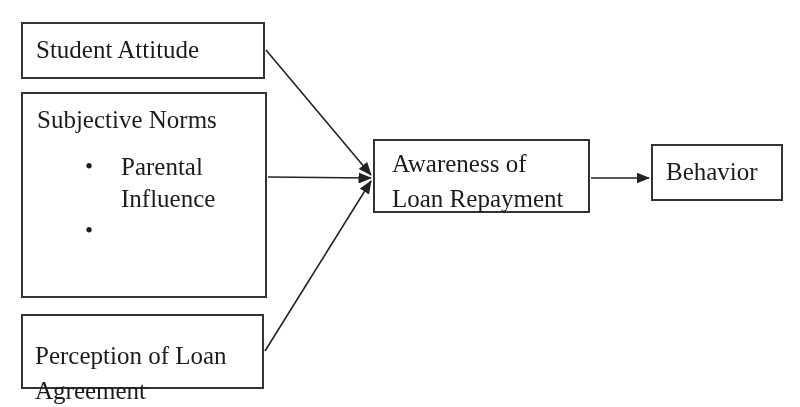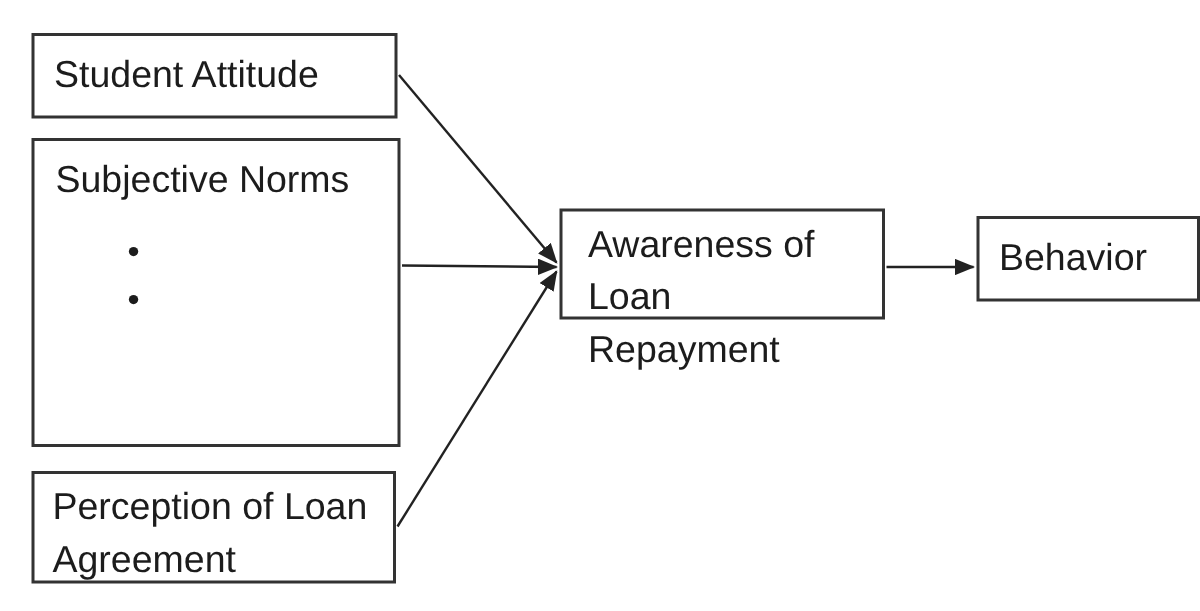--- a/index.html
+++ b/index.html
@@ -8,21 +8,21 @@
     background: #ffffff;
     width: 800px;
     height: 407px;
     overflow: hidden;
   }
   .canvas {
     position: relative;
     width: 800px;
     height: 407px;
     background: #ffffff;
-    font-family: Liberation Sans, sans-serif;
+    font-family: Liberation Serif, serif;
     color: #1c1c1c;
   }
   .arrow-layer {
     position: absolute;
     left: 0; top: 0;
     width: 800px; height: 407px;
     pointer-events: none;
     z-index: 2;
   }
   .node {
@@ -40,30 +40,30 @@
   #box-student-attitude {
     left: 21px; top: 22px; width: 244px; height: 57px;
     padding: 9px 10px 0 13px;
   }
   #box-subjective-norms {
     left: 21px; top: 92px; width: 246px; height: 206px;
     padding: 9px 10px 0 14px;
   }
   #box-perception {
     left: 21px; top: 314px; width: 243px; height: 75px;
-    padding: 5px 10px 0 12px;
+    padding: 22px 10px 0 12px;
     line-height: 35px;
   }
   #box-intention {
     left: 373px; top: 139px; width: 217px; height: 74px;
     padding: 5px 10px 0 17px;
     line-height: 35px;
   }
   #box-behavior {
-    left: 651px; top: 144px; width: 149px; height: 57px;
+    left: 651px; top: 144px; width: 132px; height: 57px;
     padding: 9px 10px 0 13px;
   }
   .bullet-list {
     margin-top: 14px;
   }
   .bullet-item {
     display: flex;
     align-items: flex-start;
     padding-left: 48px;
     line-height: 32px;
@@ -98,20 +98,21 @@
 
   <div class="node" id="box-student-attitude">
     <span class="label-line">Student Attitude</span>
   </div>
 
   <div class="node" id="box-subjective-norms">
     <span class="label-line">Subjective Norms</span>
     <div class="bullet-list">
       <div class="bullet-item">
         <span class="bullet-dot">•</span>
+        <span class="bullet-text">Parental Influence</span>
       </div>
       <div class="bullet-item">
         <span class="bullet-dot">•</span>
       </div>
     </div>
   </div>
 
   <div class="node" id="box-perception">
     <span class="label-line">Perception of Loan Agreement</span>
   </div>

